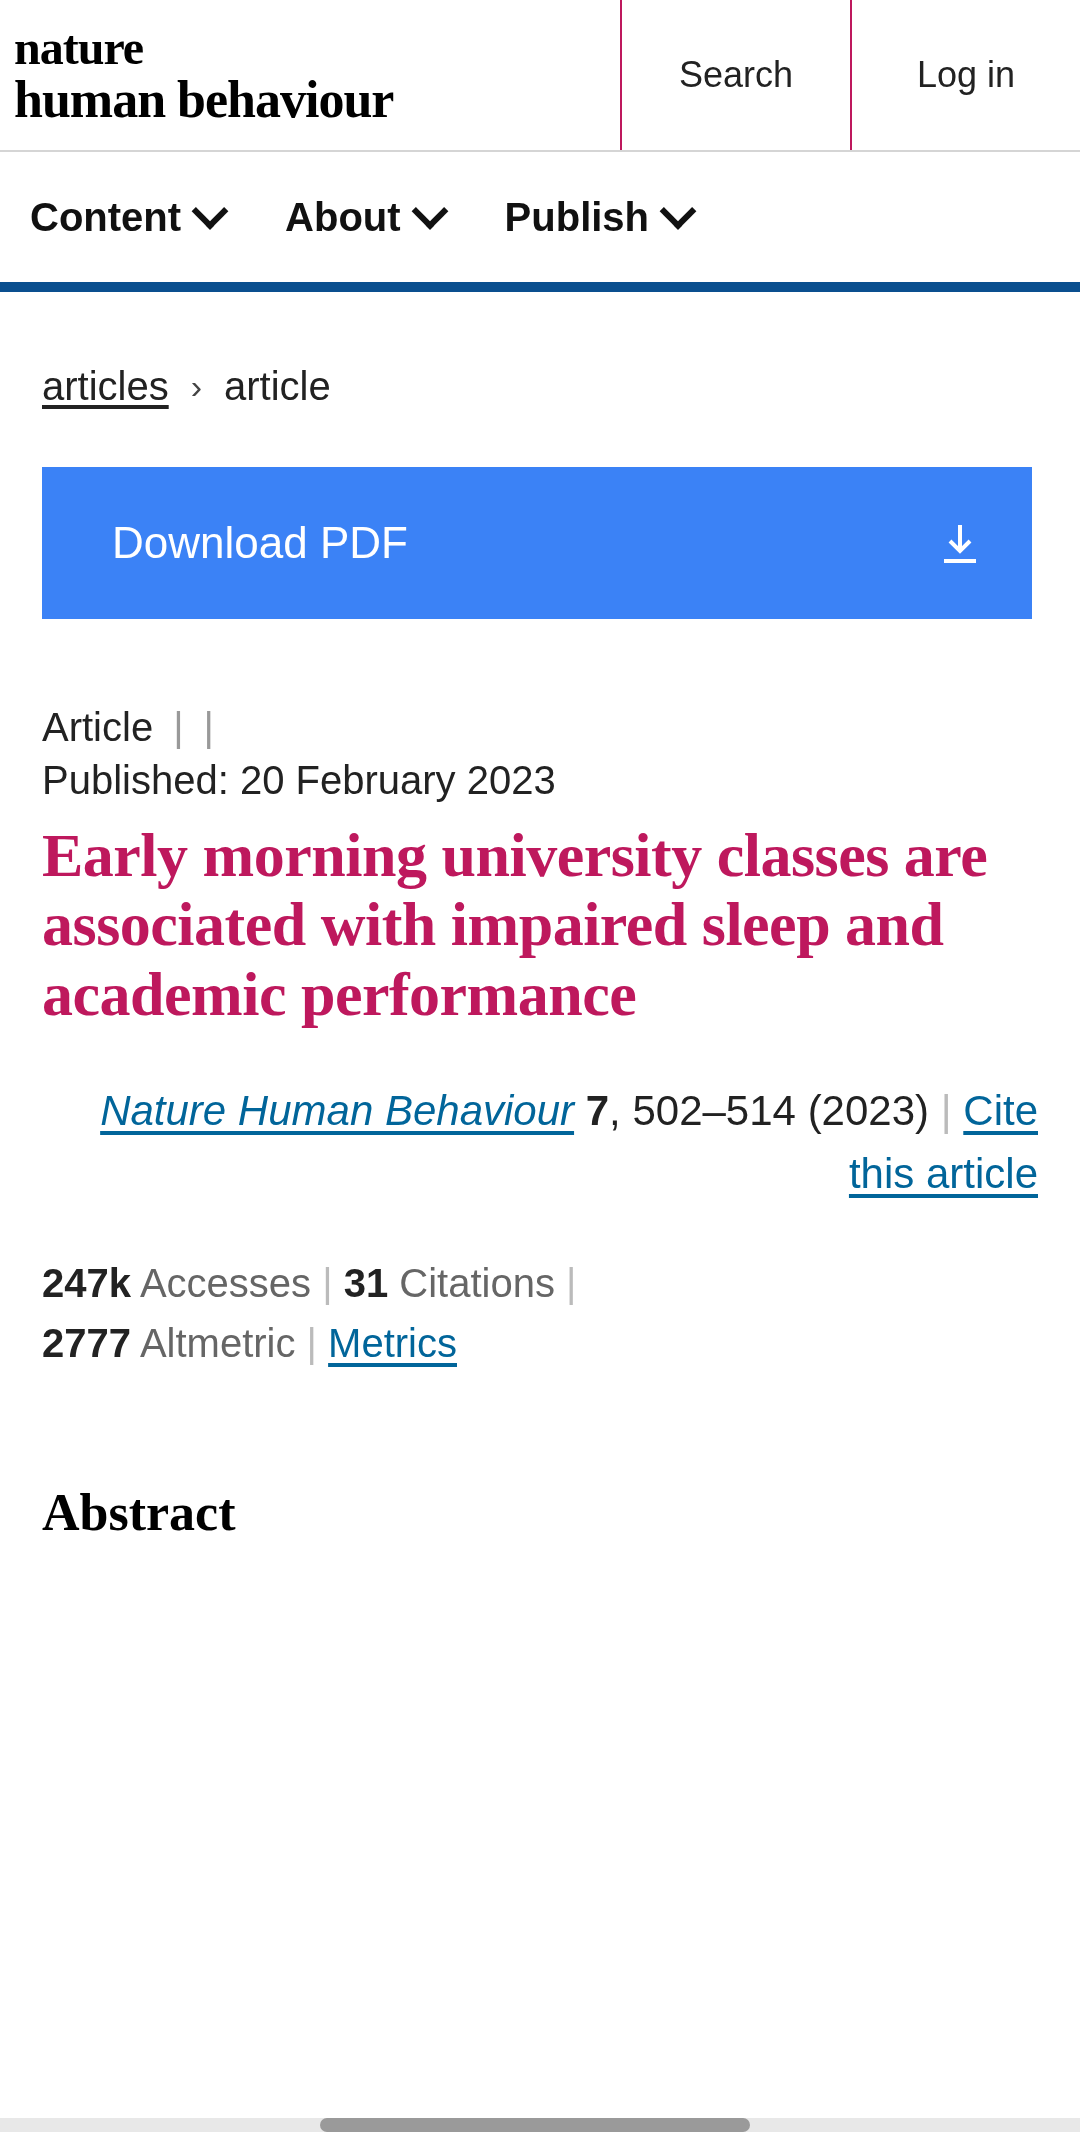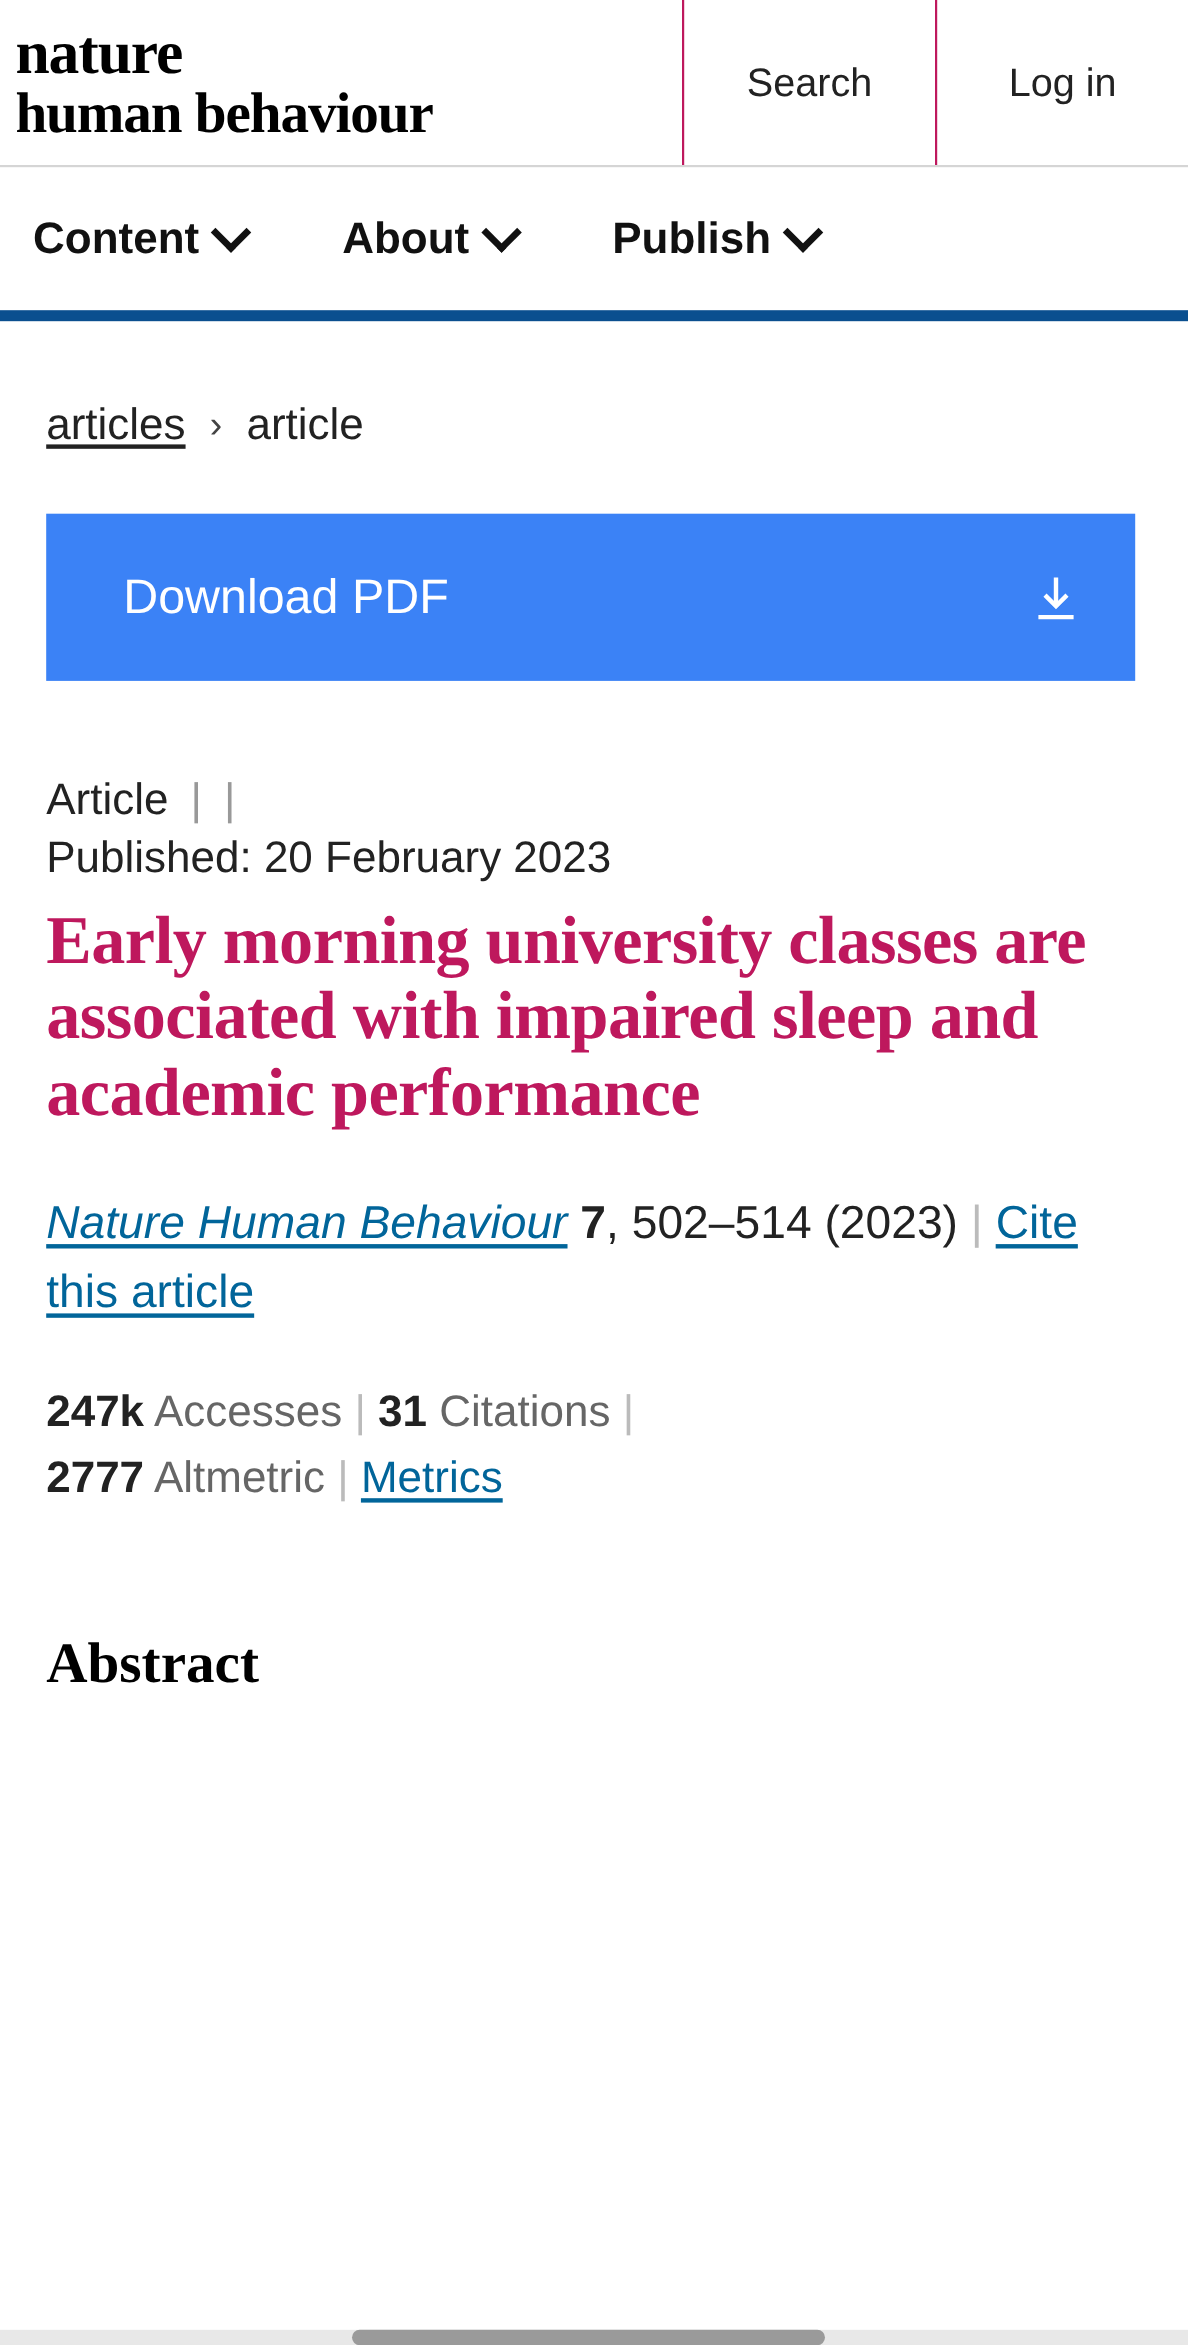--- a/index.html
+++ b/index.html
@@ -26,40 +26,40 @@
     justify-content: center;
     padding-left: 14px;
   }
   .brand-line1, .brand-line2 {
     font-family: "Liberation Serif", serif;
     font-weight: bold;
     color: #000;
     letter-spacing: -1px;
     line-height: 1.02;
   }
-  .brand-line1 { font-size: 56px; }
+  .brand-line1 { font-size: 48px; }
   .brand-line2 { font-size: 52px; }
   .masthead-link {
     width: 230px;
     display: flex;
     align-items: center;
     justify-content: center;
     font-size: 36px;
     color: #222;
     border-left: 2px solid #be185d;
     cursor: pointer;
   }
 
   
   .navbar {
     height: 140px;
     display: flex;
     align-items: center;
     padding-left: 30px;
-    gap: 88px;
+    gap: 62px;
     border-bottom: 10px solid #0a4f8f;
   }
   .nav-item {
     display: flex;
     align-items: center;
     gap: 16px;
     font-size: 40px;
     font-weight: bold;
     color: #111;
     cursor: pointer;
@@ -169,20 +169,21 @@
     margin-left: 18px;
     cursor: pointer;
   }
   .plus { font-size: 40px; color: #333; }
 
   .journal-line {
     margin-top: 50px;
     font-size: 42px;
     line-height: 1.5;
     color: #222;
+    text-align: right;
   }
   .journal-line .jname {
     color: #01659a;
     font-style: italic;
     text-decoration: underline;
     text-underline-offset: 6px;
     cursor: pointer;
   }
   .journal-line .vol { font-weight: bold; }
   .journal-line .cite {

